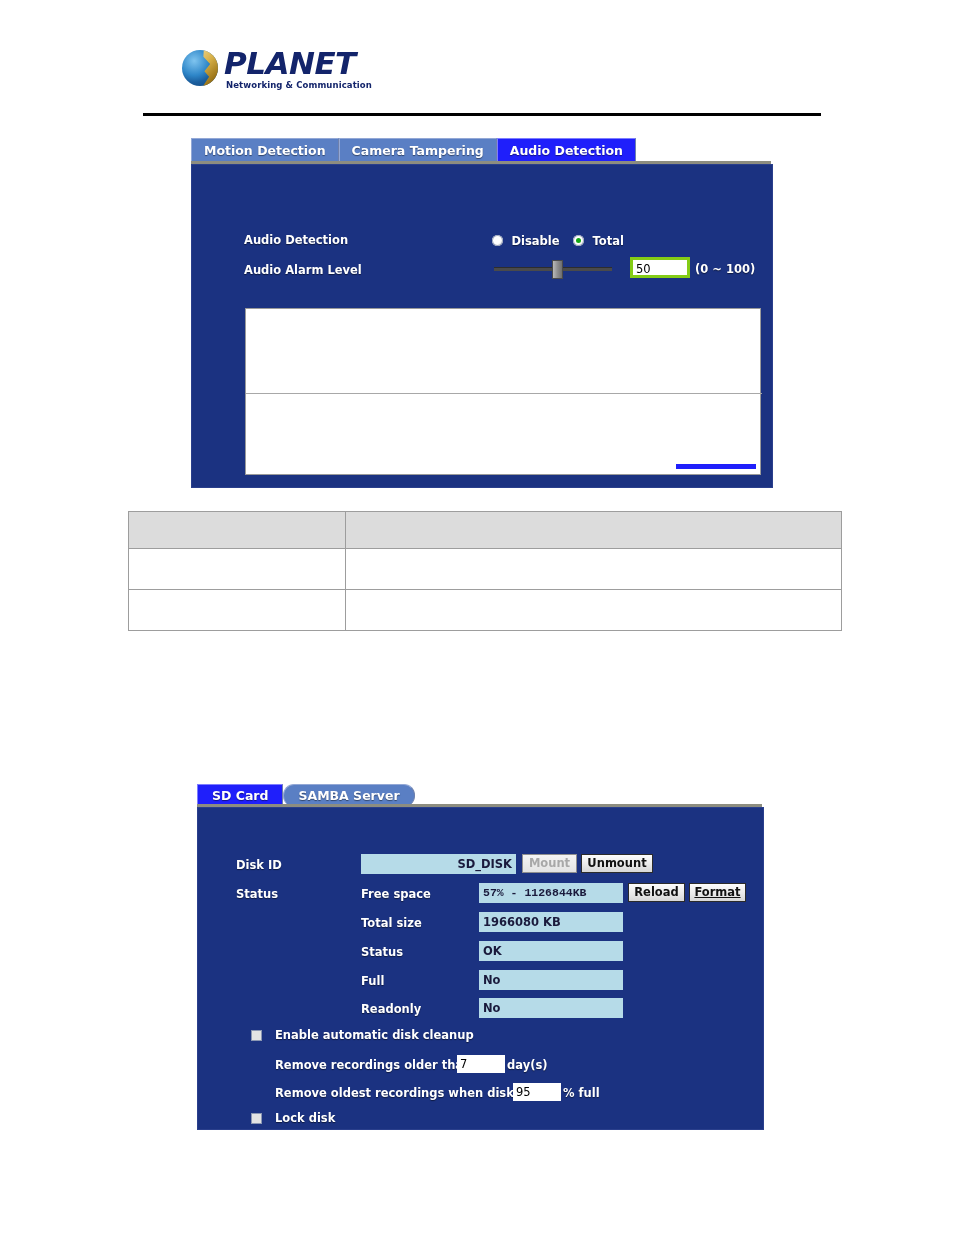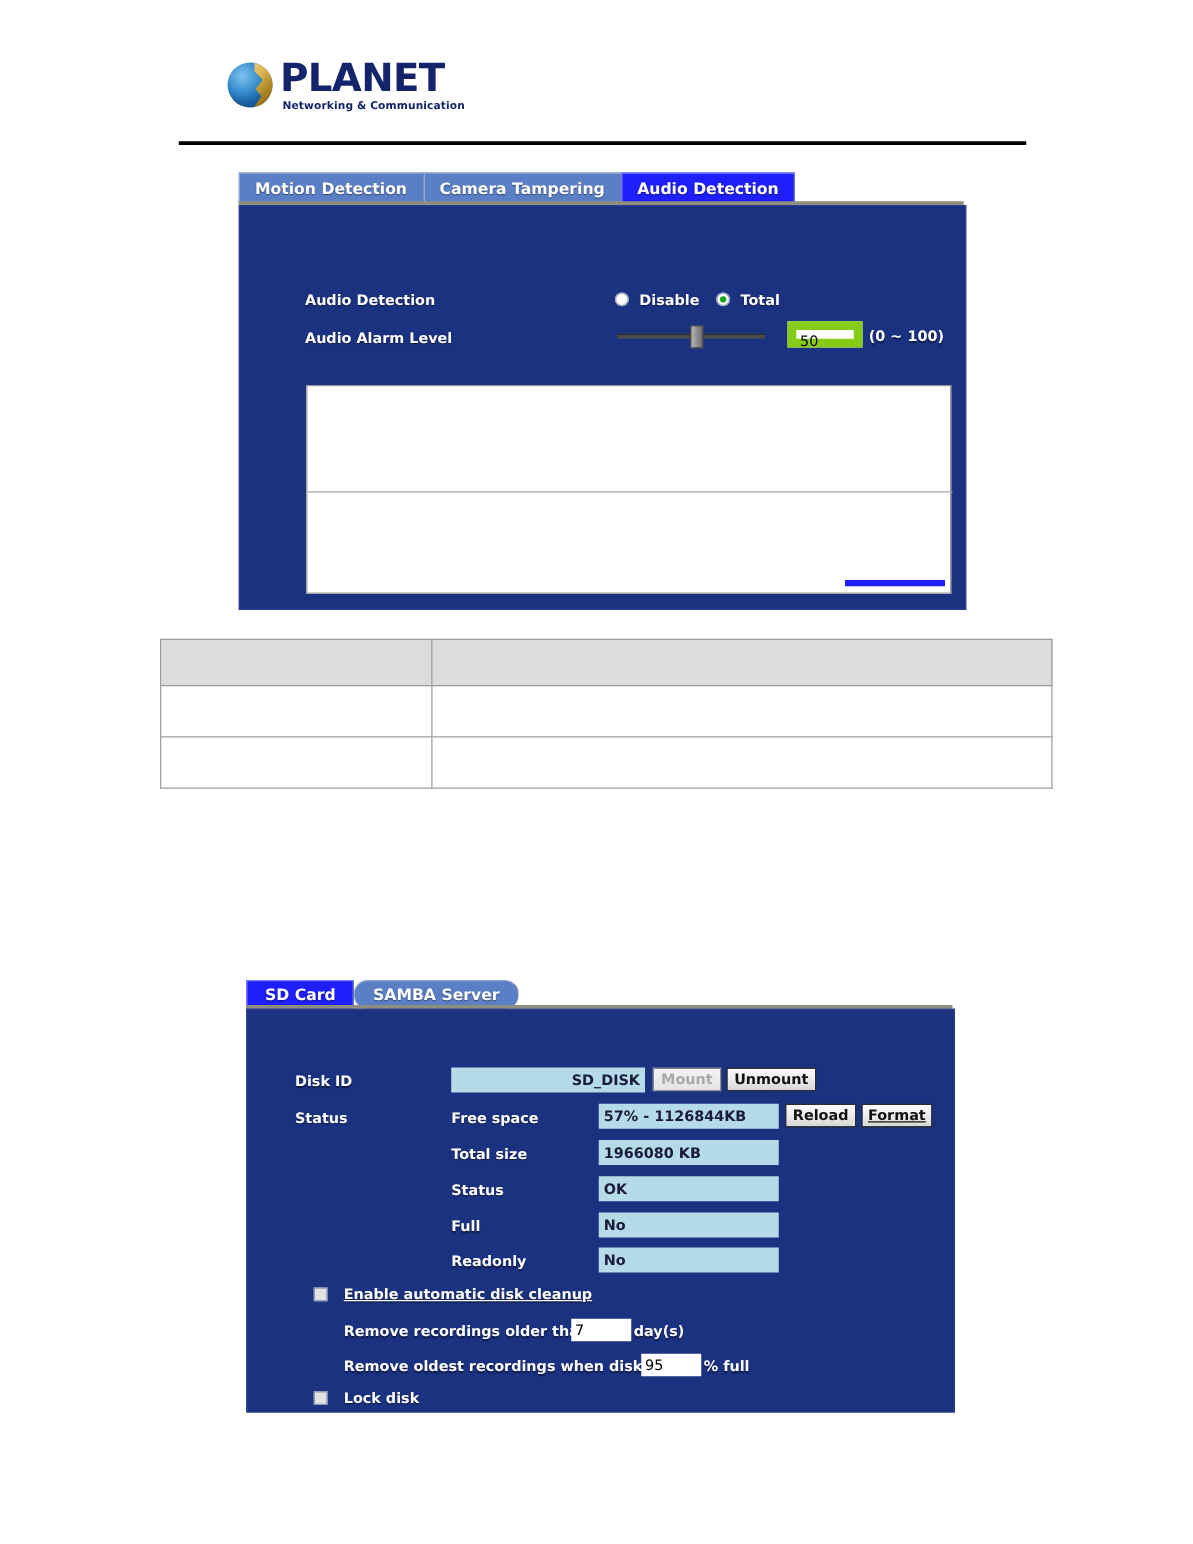--- a/index.html
+++ b/index.html
@@ -49,20 +49,21 @@
     position: absolute;
     left: 42px;
     top: 0px;
     font-size: 31px;
     font-weight: bold;
     letter-spacing: -0.5px;
     color: #13246b;
     font-family: "DejaVu Sans", sans-serif;
     line-height: 34px;
     white-space: nowrap;
+    font-style: italic;
   }
   .logo-sub {
     position: absolute;
     left: 44px;
     top: 34px;
     font-size: 8.5px;
     font-weight: bold;
     color: #13246b;
     letter-spacing: 0.1px;
     font-family: "DejaVu Sans", sans-serif;
@@ -167,21 +168,21 @@
     width: 9px;
     height: 17px;
     background: linear-gradient(to right, #b9b9b9 0%, #8f8f8f 50%, #6e6e6e 100%);
     border: 1px solid #4a4a4a;
   }
 
   
   .txt-white {
     position: absolute;
     background: #ffffff;
-    border: 7px solid #84cc16;
+    border: 3px solid #84cc16;
     font-size: 11.5px;
     color: #000000;
     font-family: "DejaVu Sans", sans-serif;
     padding: 1px 3px;
     box-sizing: border-box;
     line-height: 16px;
   }
   .txt-cyan {
     position: absolute;
     background: #b6dbe8;
@@ -328,38 +329,38 @@
 <div class="panel" style="left:197px; top:807px; width:565px; height:321px;">
 
   <div class="blue-label" style="position:absolute; left:38px; top:50px;">Disk ID</div>
   <div class="txt-cyan" style="left:163px; top:46px; width:155px; height:20px;text-align:right;">SD_DISK</div>
   <div class="btn disabled" style="left:324px; top:46px; width:55px;">Mount</div>
   <div class="btn" style="left:383px; top:46px; width:72px;">Unmount</div>
 
   <div class="blue-label" style="position:absolute; left:38px; top:79px;">Status</div>
 
   <div class="blue-label" style="position:absolute; left:163px; top:79px;">Free space</div>
-  <div class="txt-cyan" style="left:281px; top:75px; width:144px; height:20px;">57% - 1126844KB</div>
+  <div class="txt-cyan" style="left:281px; top:75px; width:144px; height:20px;font-family:Liberation Mono, monospace;">57% - 1126844KB</div>
   <div class="btn" style="left:430px; top:75px; width:57px;">Reload</div>
   <div class="btn" style="left:491px; top:75px; width:57px;text-decoration:underline;">Format</div>
 
   <div class="blue-label" style="position:absolute; left:163px; top:108px;">Total size</div>
   <div class="txt-cyan" style="left:281px; top:104px; width:144px; height:20px;">1966080 KB</div>
 
   <div class="blue-label" style="position:absolute; left:163px; top:137px;">Status</div>
   <div class="txt-cyan" style="left:281px; top:133px; width:144px; height:20px;">OK</div>
 
   <div class="blue-label" style="position:absolute; left:163px; top:166px;">Full</div>
   <div class="txt-cyan" style="left:281px; top:162px; width:144px; height:20px;">No</div>
 
   <div class="blue-label" style="position:absolute; left:163px; top:194px;">Readonly</div>
   <div class="txt-cyan" style="left:281px; top:190px; width:144px; height:20px;">No</div>
 
   <div class="cbox" style="left:53px; top:222px;"></div>
-  <div class="blue-label" style="position:absolute; left:77px; top:220px;text-decoration:underline;">Enable automatic disk cleanup</div>
+  <div class="blue-label" style="position:absolute; left:77px; top:220px;">Enable automatic disk cleanup</div>
 
   <div class="blue-label" style="position:absolute; left:77px; top:250px;">Remove recordings older than:</div>
   <div class="txt-white" style="left:259px; top:247px; width:48px; height:18px; border:none;">7</div>
   <div class="blue-label" style="position:absolute; left:309px; top:250px;">day(s)</div>
 
   <div class="blue-label" style="position:absolute; left:77px; top:278px;">Remove oldest recordings when disk is:</div>
   <div class="txt-white" style="left:315px; top:275px; width:48px; height:18px; border:none;">95</div>
   <div class="blue-label" style="position:absolute; left:365px; top:278px;">% full</div>
 
   <div class="cbox" style="left:53px; top:305px;"></div>

